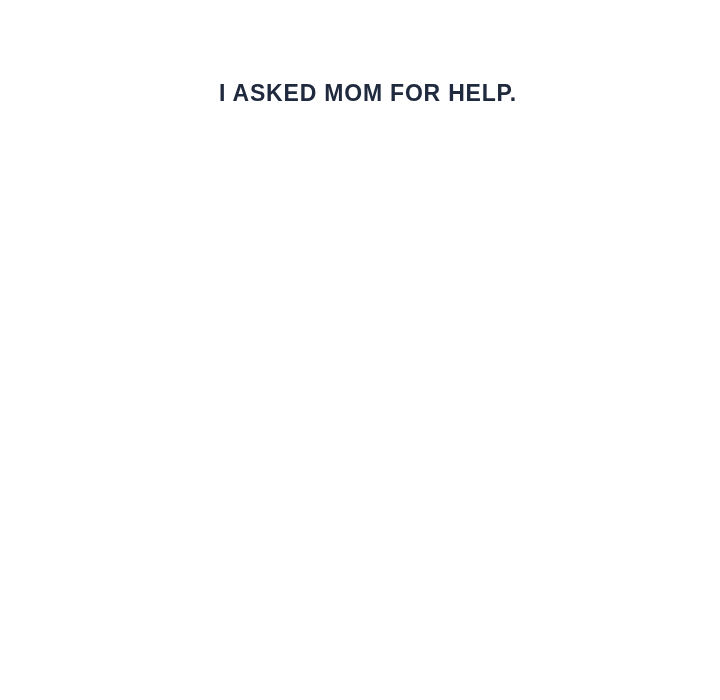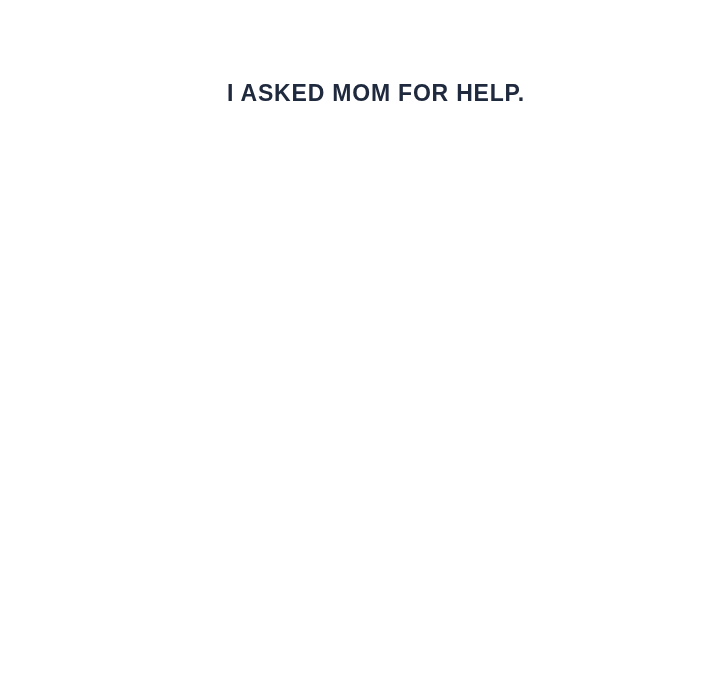--- a/index.html
+++ b/index.html
@@ -9,21 +9,21 @@
   body {
     width: 720px;
     height: 700px;
     background: #ffffff;
     overflow: hidden;
     position: relative;
     font-family: "Liberation Sans", sans-serif;
   }
   .panel {
     position: absolute;
-    left: 16px;
+    left: 8px;
     top: 0;
     width: 584px;
     height: 700px;
     background: #ffffff;
   }
   .caption {
     position: absolute;
     left: 0;
     top: 79px;
     width: 720px;

